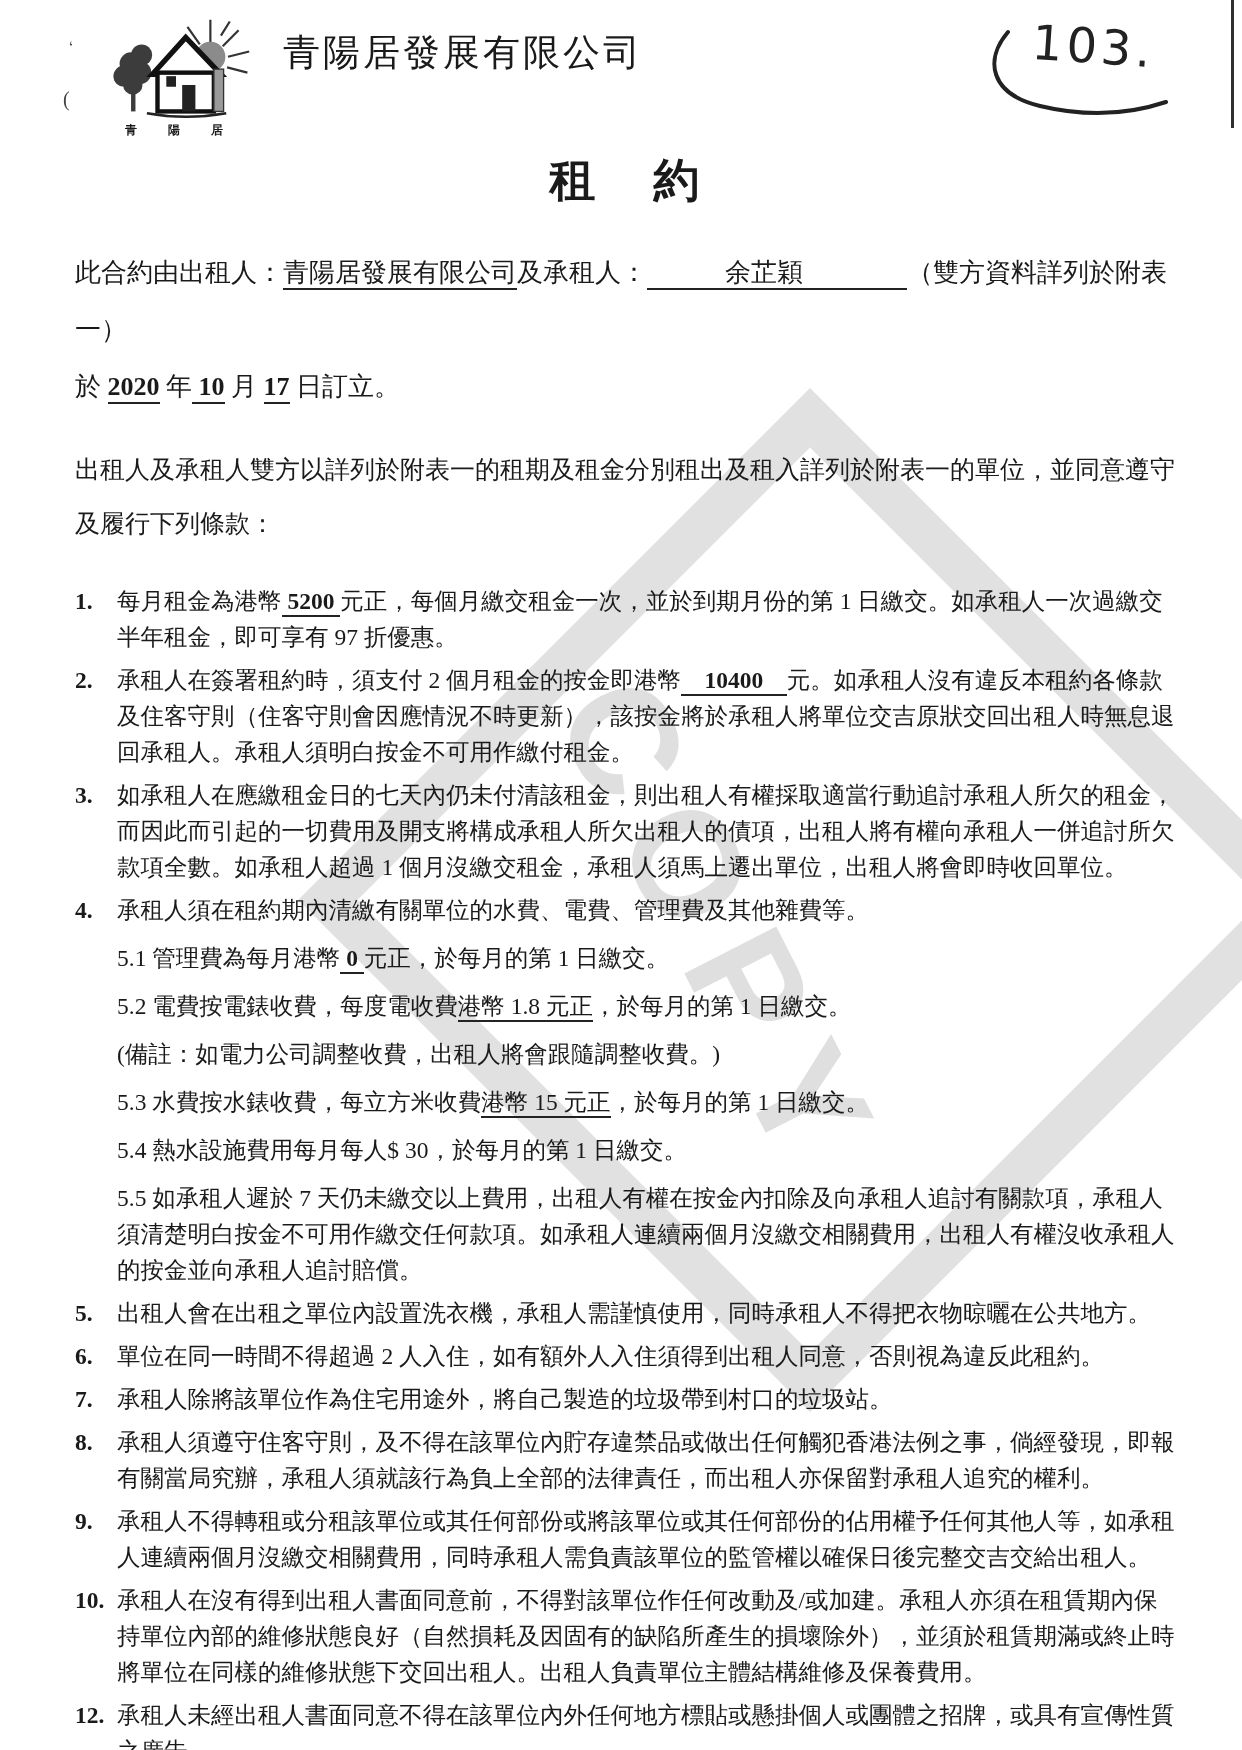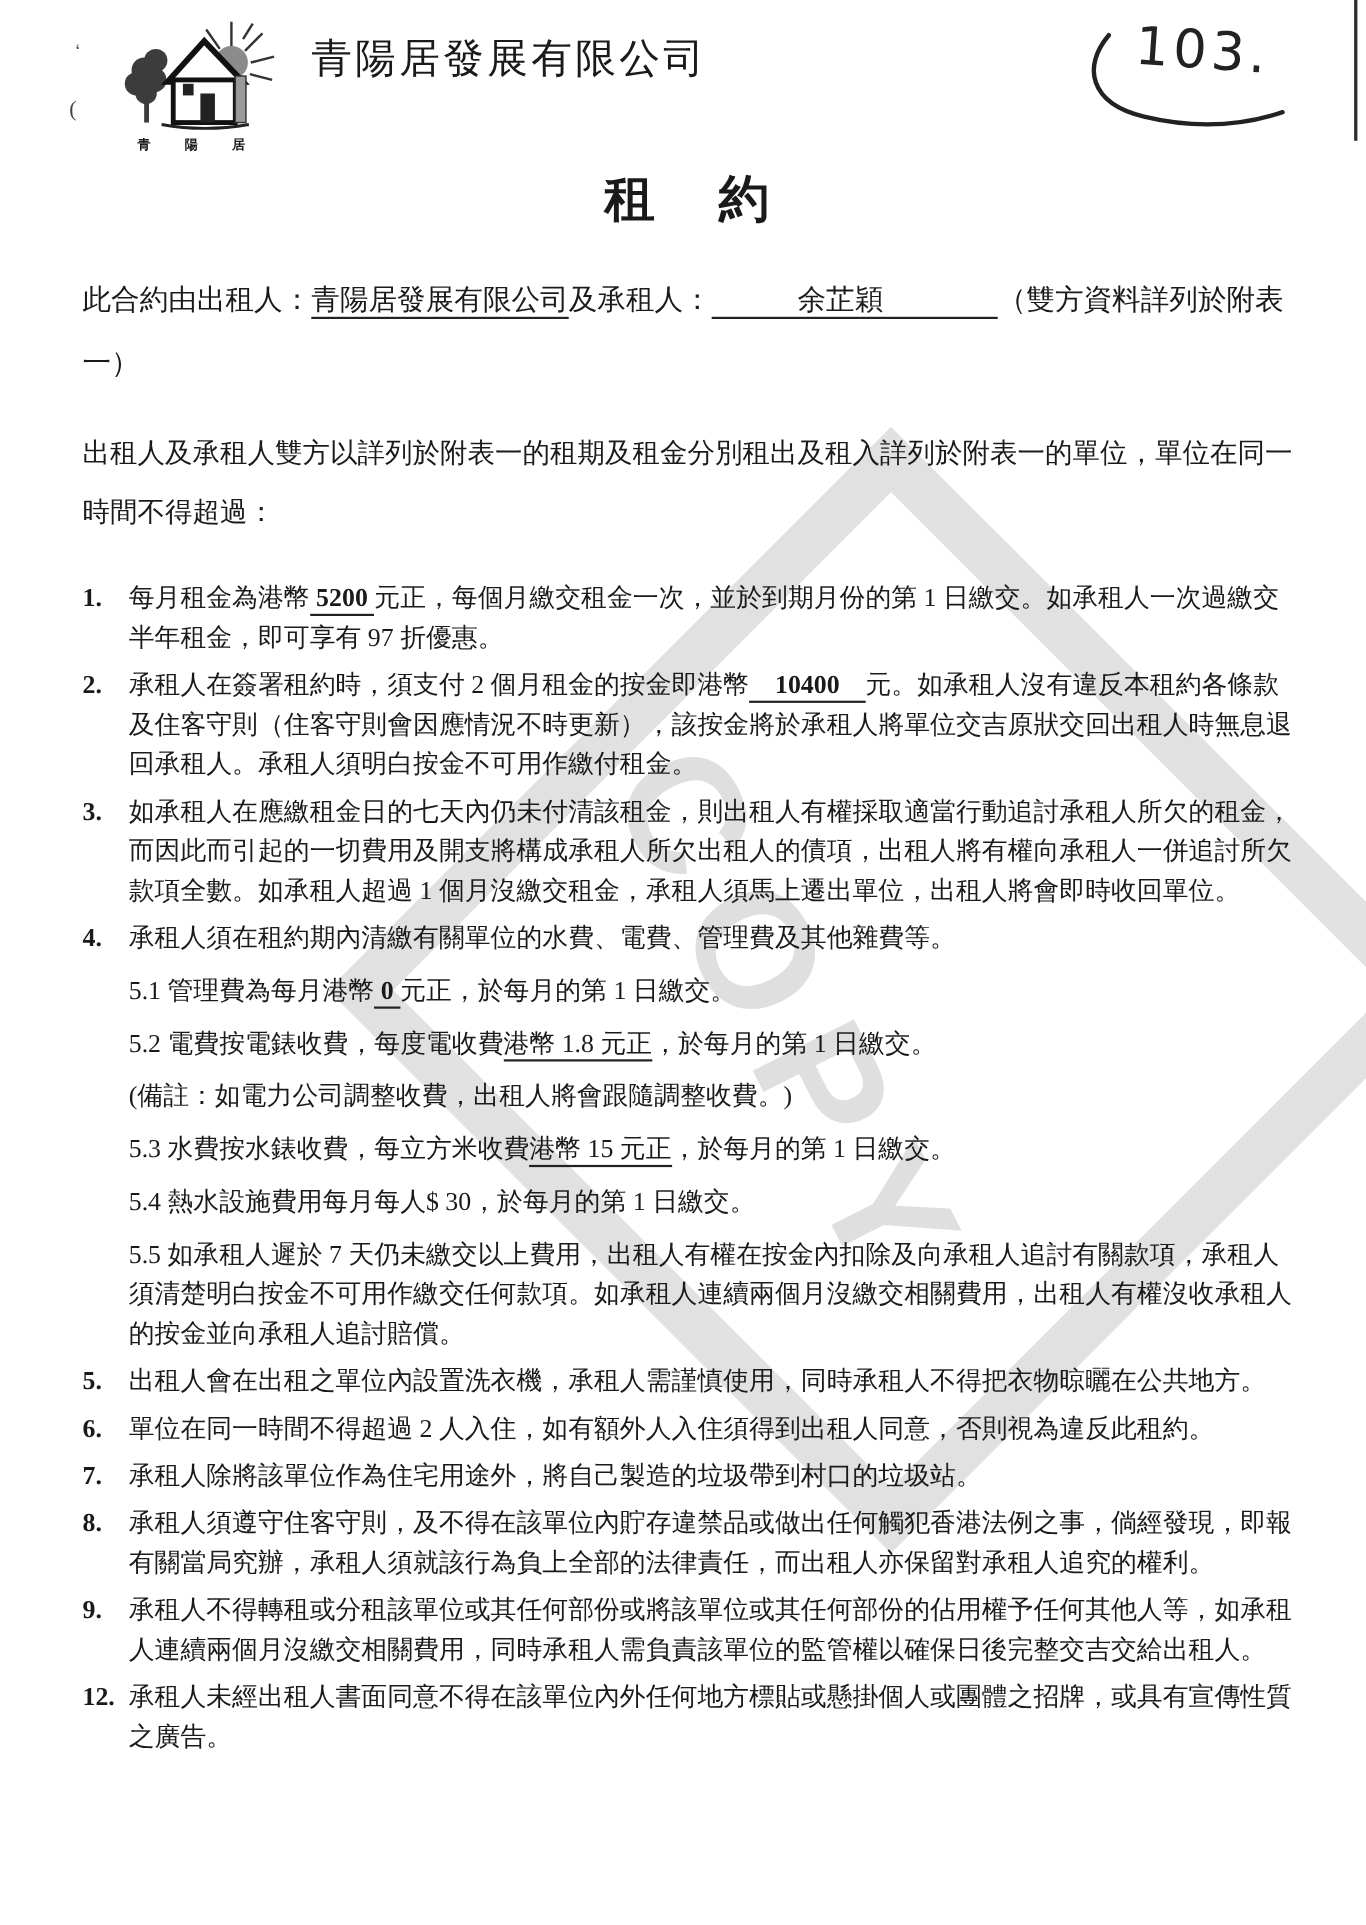--- a/index.html
+++ b/index.html
@@ -122,23 +122,23 @@
         </svg>
         <div class="logo-caption">青 陽 居</div>
       </div>
       <div class="company">
         <div class="company-zh">青陽居發展有限公司</div>
       </div>
     </div>
 
     <h1 class="title">租　約</h1>
 
-    <p class="intro"><span><span>此合約由出租人：</span><span class="u">青陽居發展有限公司</span><span>及承租人：</span><span class="u">　　　余芷穎　　　　</span><span>（雙方資料詳列於附表一）</span></span><br></p>
+    <p class="intro"><span><span>此合約由出租人：</span><span class="u">青陽居發展有限公司</span><span>及承租人：</span><span class="u">　　　余芷穎　　　　</span><span>（雙方資料詳列於附表一）</span></span><br><span><span>於 </span><span class="u b">2020</span><span> 年</span><span class="u b"> 10</span><span> 月 </span><span class="u b">17</span><span> 日訂立。</span></span></p>
 
-    <p class="preamble">出租人及承租人雙方以詳列於附表一的租期及租金分別租出及租入詳列於附表一的單位，單位在同一時間不得超過：</p>
+    <p class="preamble">出租人及承租人雙方以詳列於附表一的租期及租金分別租出及租入詳列於附表一的單位，並同意遵守及履行下列條款：</p>
 
     <div class="clauses">
         <div class="clause">
           <span class="num">1.</span>
           <div class="cbody"><span>每月租金為港幣</span><span class="u b"> 5200 </span><span>元正，每個月繳交租金一次，並於到期月份的第 1 日繳交。如承租人一次過繳交半年租金，即可享有 97 折優惠。</span></div>
         </div>
         <div class="clause">
           <span class="num">2.</span>
           <div class="cbody"><span>承租人在簽署租約時，須支付 2 個月租金的按金即港幣</span><span class="u b">　10400　</span><span>元。如承租人沒有違反本租約各條款及住客守則（住客守則會因應情況不時更新），該按金將於承租人將單位交吉原狀交回出租人時無息退回承租人。承租人須明白按金不可用作繳付租金。</span></div>
         </div>
@@ -164,18 +164,22 @@
         </div>
         <div class="clause">
           <span class="num">8.</span>
           <div class="cbody"><span>承租人須遵守住客守則，及不得在該單位內貯存違禁品或做出任何觸犯香港法例之事，倘經發現，即報有關當局究辦，承租人須就該行為負上全部的法律責任，而出租人亦保留對承租人追究的權利。</span></div>
         </div>
         <div class="clause">
           <span class="num">9.</span>
           <div class="cbody"><span>承租人不得轉租或分租該單位或其任何部份或將該單位或其任何部份的佔用權予任何其他人等，如承租人連續兩個月沒繳交相關費用，同時承租人需負責該單位的監管權以確保日後完整交吉交給出租人。</span></div>
         </div>
         <div class="clause">
+          <span class="num">10.</span>
+          <div class="cbody"><span>承租人在沒有得到出租人書面同意前，不得對該單位作任何改動及/或加建。承租人亦須在租賃期內保持單位內部的維修狀態良好（自然損耗及因固有的缺陷所產生的損壞除外），並須於租賃期滿或終止時將單位在同樣的維修狀態下交回出租人。出租人負責單位主體結構維修及保養費用。</span></div>
+        </div>
+        <div class="clause">
           <span class="num">12.</span>
           <div class="cbody"><span>承租人未經出租人書面同意不得在該單位內外任何地方標貼或懸掛個人或團體之招牌，或具有宣傳性質之廣告。</span></div>
         </div>
       </div>
   </div>
 </div>
 
 </body></html>

